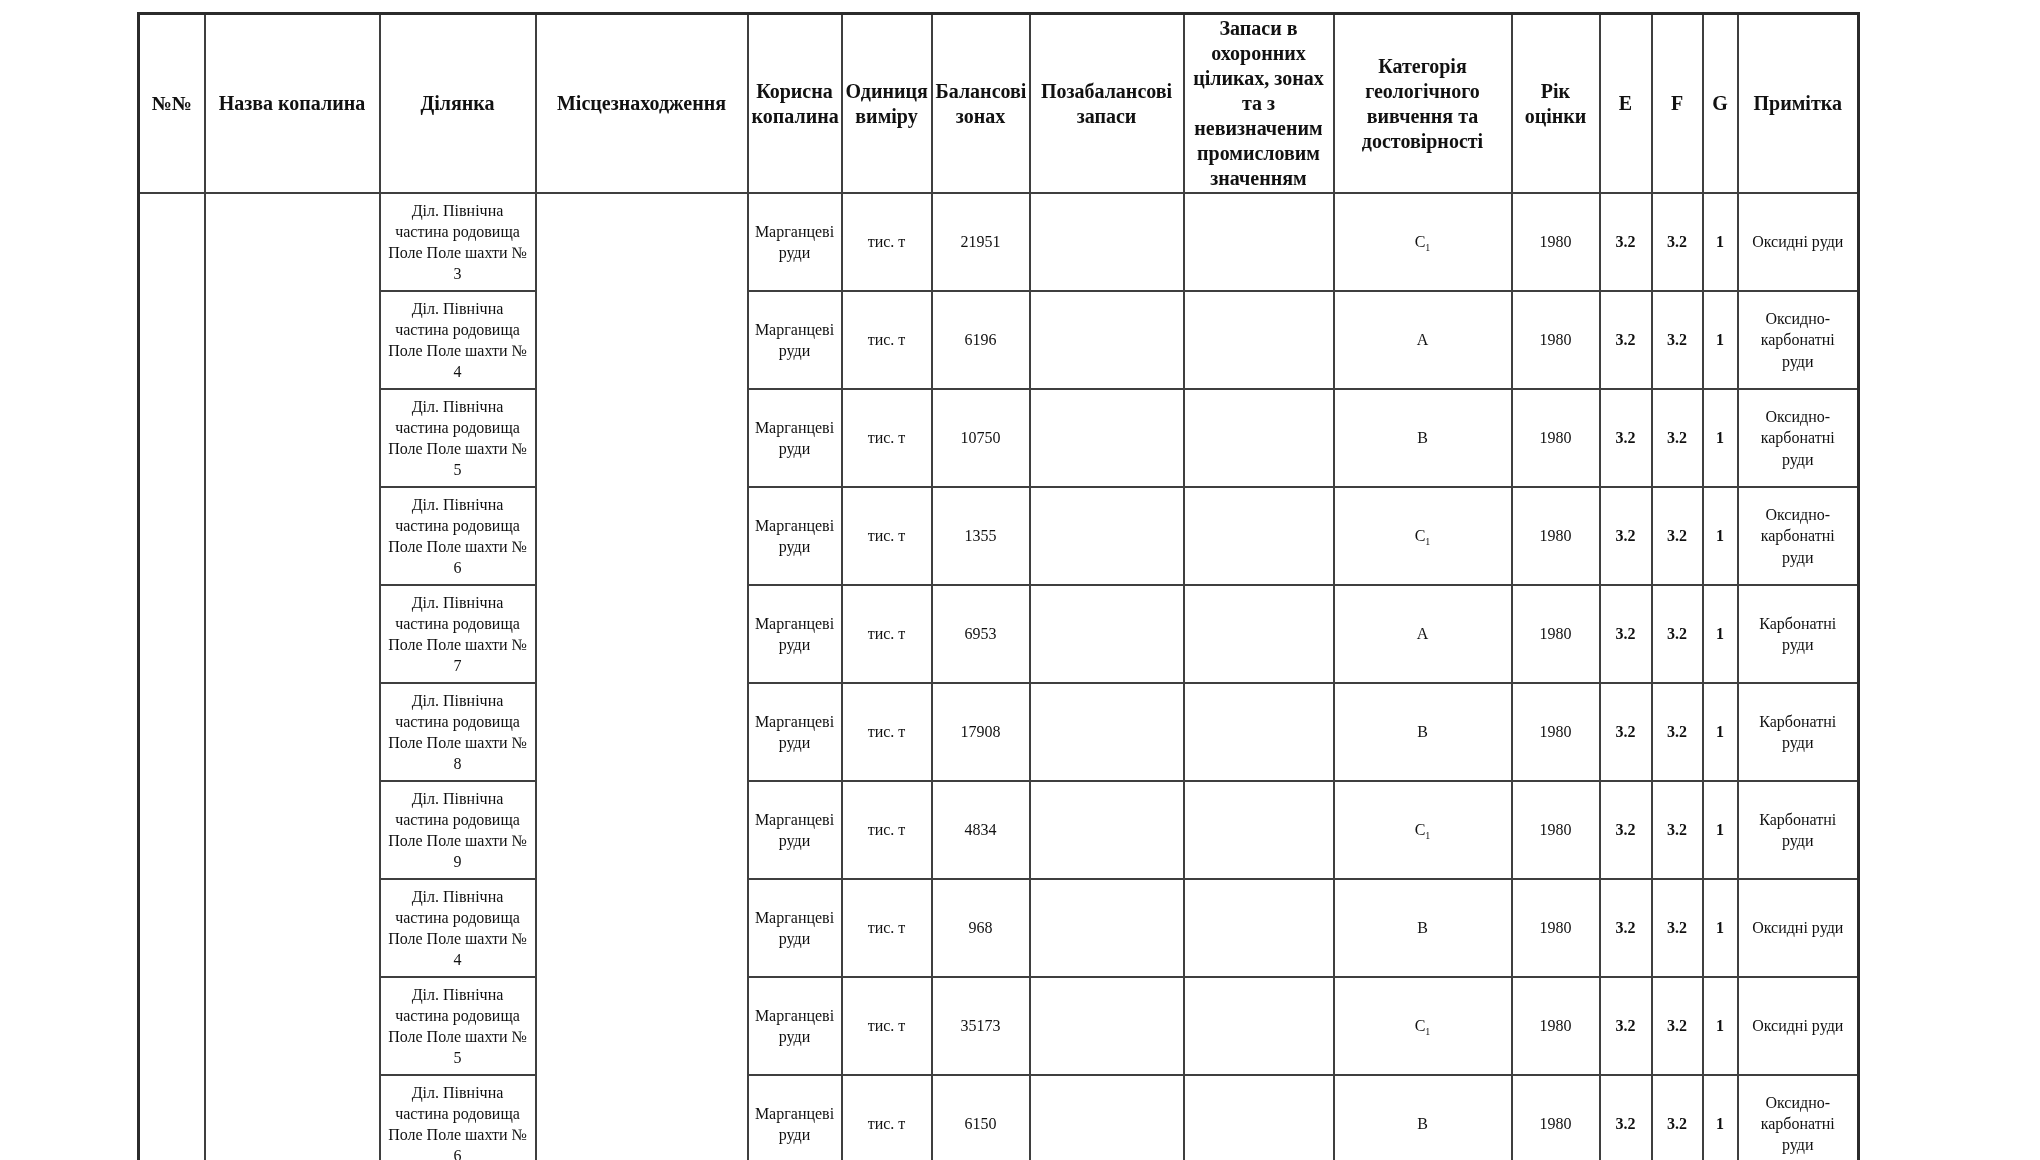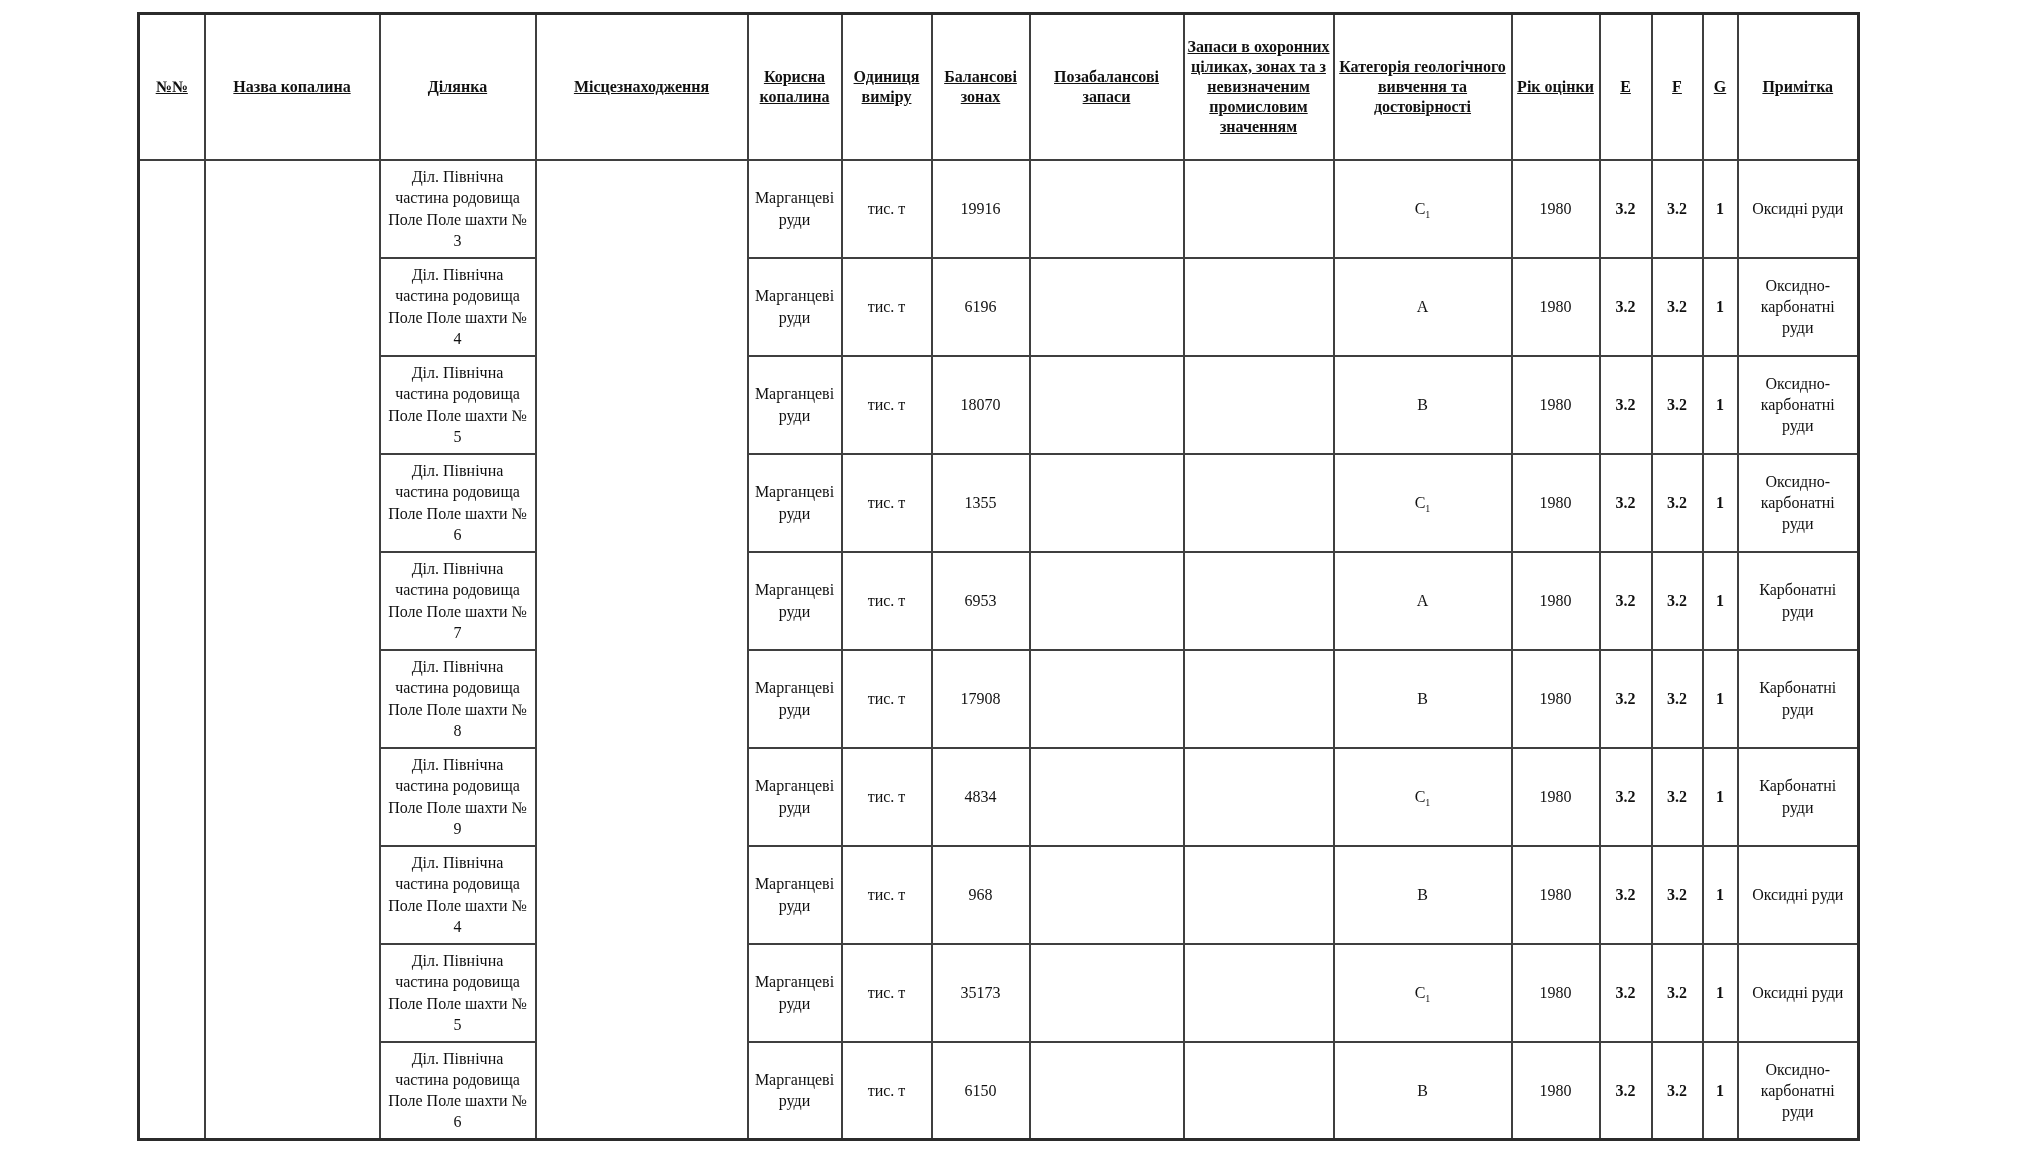--- a/index.html
+++ b/index.html
@@ -27,24 +27,23 @@
   table.reserves th,
   table.reserves td {
     border: 2px solid #3f3f3f;
     text-align: center;
     vertical-align: middle;
     overflow: hidden;
     background: #ffffff;
   }
   table.reserves th {
     font-weight: bold;
-    font-size: 16px;
+    font-size: 20px;
     line-height: 1.25;
     padding: 1px 3px;
-    text-decoration: underline;
   }
   thead tr { height: 146px; }
   tbody tr { height: 98px; }
   table.reserves td {
     font-size: 16px;
     line-height: 1.32;
     padding: 3px 6px;
   }
   td.c-area { padding: 3px 8px; }
   td.c-note { padding: 3px 16px; }
@@ -97,21 +96,21 @@
       </tr>
     </thead>
     <tbody>
         <tr>
     <td rowspan="10"></td>
           <td rowspan="10"></td>
           <td class="c-area">Діл. Північна частина родовища Поле Поле шахти № 3</td>
           <td rowspan="10"></td>
     <td class="c-mineral">Марганцеві руди</td>
     <td class="c-unit">тис. т</td>
-    <td class="c-balance">19916</td>
+    <td class="c-balance">21951</td>
     <td class="c-offbal"></td>
     <td class="c-prot"></td>
     <td class="c-cat"><span>С</span><span class="cat-sub">1</span></td>
     <td class="c-year">1980</td>
     <td class="c-e">3.2</td>
     <td class="c-f">3.2</td>
     <td class="c-g">1</td>
     <td class="c-note">Оксидні руди</td>
   </tr>
         <tr>
@@ -125,21 +124,21 @@
     <td class="c-year">1980</td>
     <td class="c-e">3.2</td>
     <td class="c-f">3.2</td>
     <td class="c-g">1</td>
     <td class="c-note">Оксидно-карбонатні руди</td>
   </tr>
         <tr>
     <td class="c-area">Діл. Північна частина родовища Поле Поле шахти № 5</td>
     <td class="c-mineral">Марганцеві руди</td>
     <td class="c-unit">тис. т</td>
-    <td class="c-balance">18070</td>
+    <td class="c-balance">10750</td>
     <td class="c-offbal"></td>
     <td class="c-prot"></td>
     <td class="c-cat"><span>В</span><span class="cat-sub"></span></td>
     <td class="c-year">1980</td>
     <td class="c-e">3.2</td>
     <td class="c-f">3.2</td>
     <td class="c-g">1</td>
     <td class="c-note">Оксидно-карбонатні руди</td>
   </tr>
         <tr>

